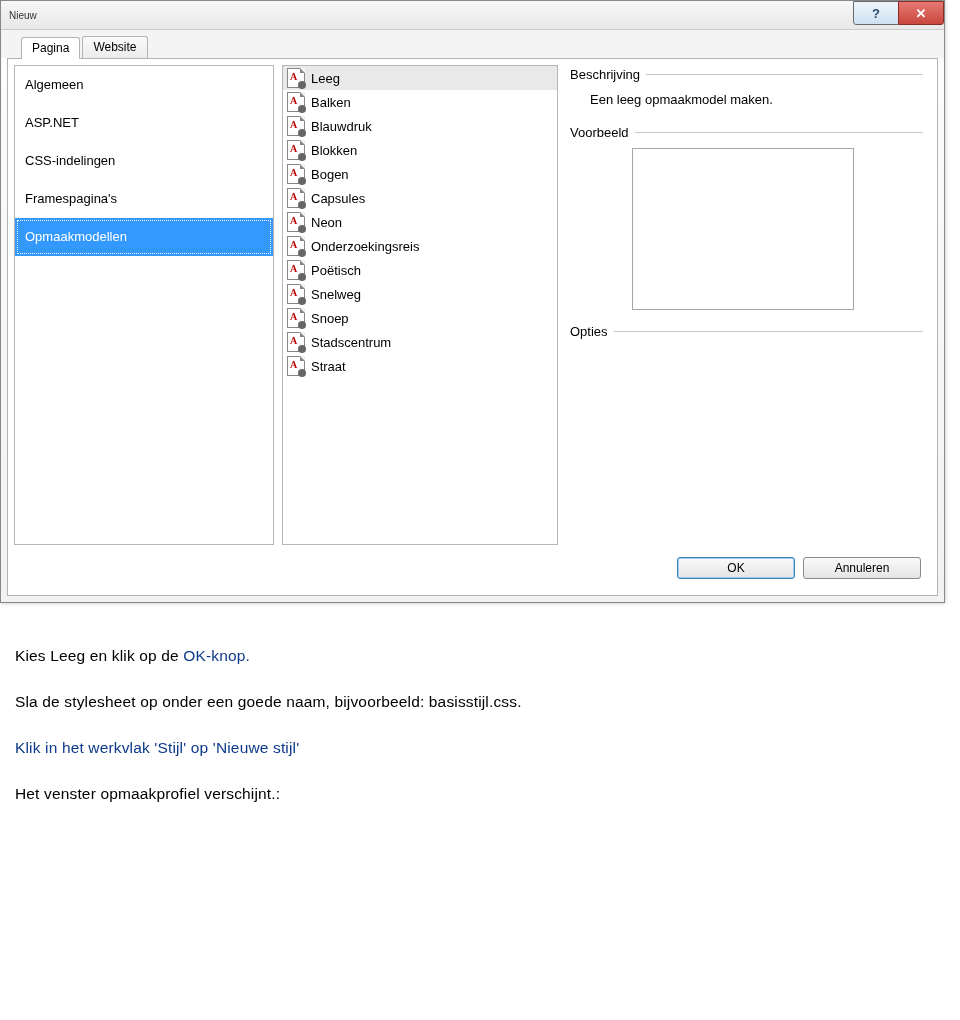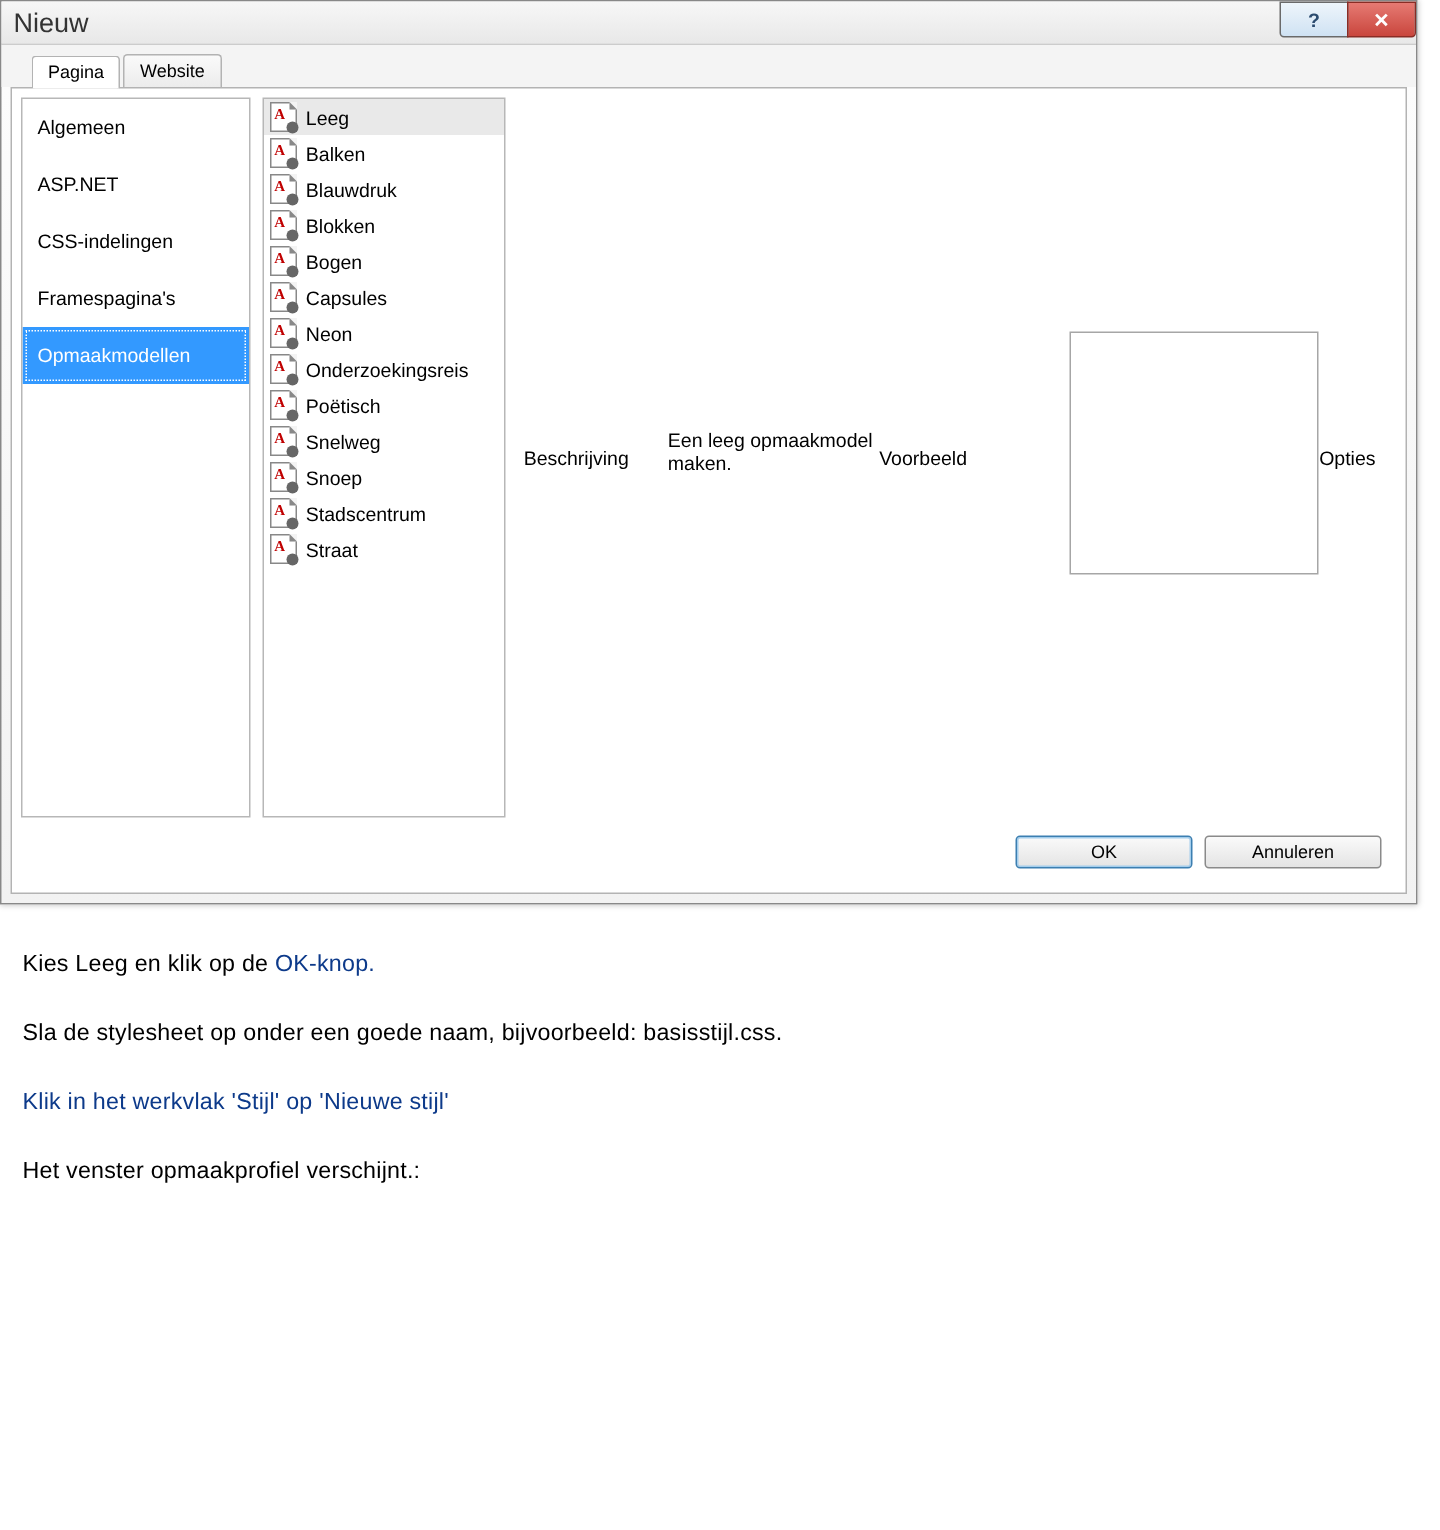--- a/index.html
+++ b/index.html
@@ -20,21 +20,21 @@
 .titlebar {
   height: 28px;
   background: linear-gradient(#f7f7f7,#e8e8e8);
   display: flex;
   align-items: center;
   border-bottom: 1px solid #ccc;
   position: relative;
 }
 .titlebar .title {
   padding-left: 8px;
-  font-size: 18px;
+  font-size: 10px;
   color: #333;
 }
 .winbtns {
   position: absolute;
   right: 0;
   top: 0;
   display: flex;
 }
 .winbtn {
   width: 44px;
@@ -89,21 +89,21 @@
   gap: 8px;
 }
 .listbox {
   border: 1px solid #b7b7b7;
   background: #fff;
   height: 478px;
   overflow: hidden;
 }
 .col-cat { width: 258px; }
 .col-tpl { width: 274px; }
-.col-right { flex: 1; display: flex; padding: 2px 8px 0 4px; align-items: center; }
+.col-right { flex: 1; display: flex; flex-direction: column; padding: 2px 8px 0 4px; }
 .cat-item {
   padding: 11px 10px;
   border-bottom: 1px dotted transparent;
   font-size: 13px;
   color: #000;
 }
 .cat-item.selected {
   background: #3399ff;
   color: #fff;
   outline: 1px dotted #fff;
@@ -210,21 +210,21 @@
   box-shadow: 0 0 0 1px #a3cdec inset;
 }
 .doc {
   padding: 28px 18px 18px 15px;
   font-family: Verdana, Geneva, sans-serif;
   font-size: 15.5px;
   color: #000;
   line-height: 1.55;
   letter-spacing: .01em;
 }
-.doc p { margin: 0 0 22px 0; }
+.doc p { margin: 13px 0 22px 0; }
 .blue { color: #0d3a8a; }
 </style>
 </head>
 <body>
 
 <div class="dialog">
   <div class="titlebar">
     <span class="title">Nieuw</span>
     <div class="winbtns">
       <div class="winbtn help">?</div>

